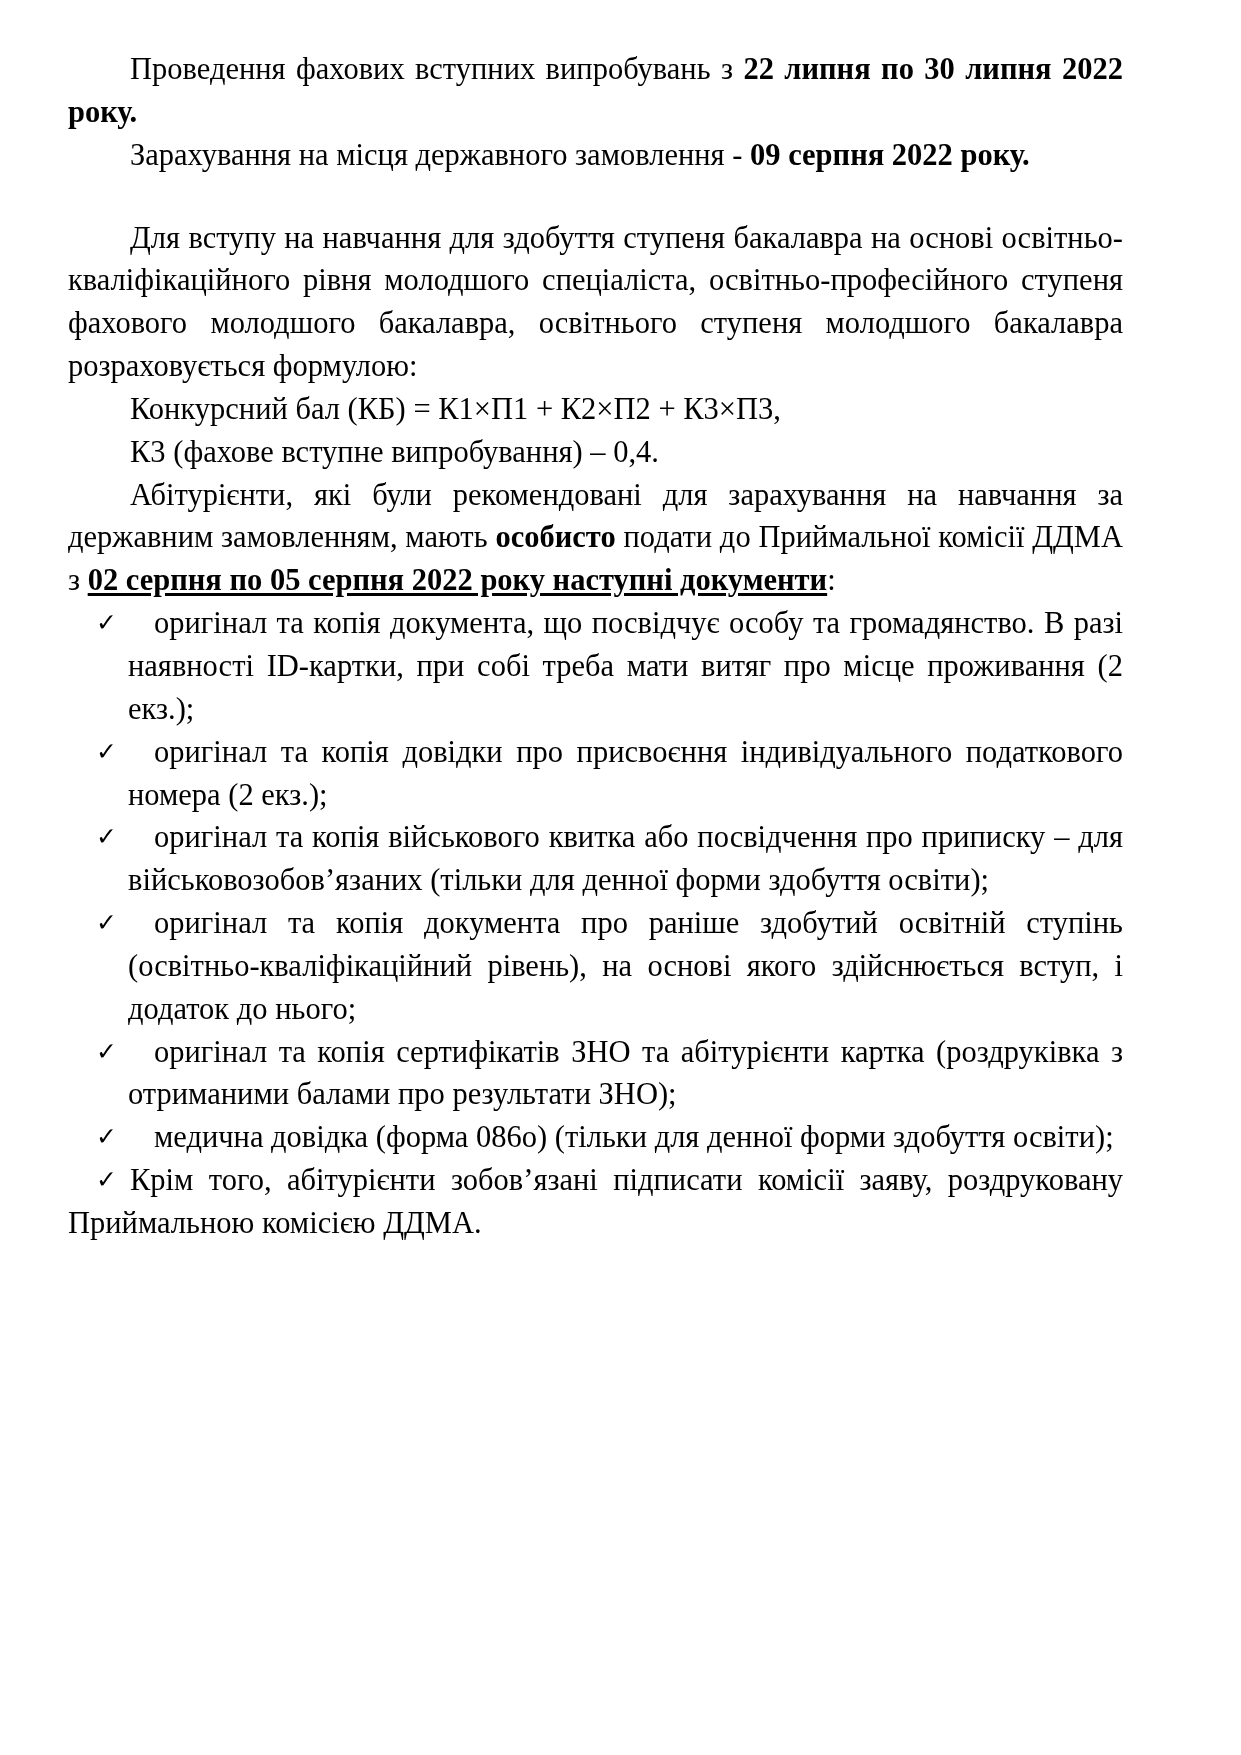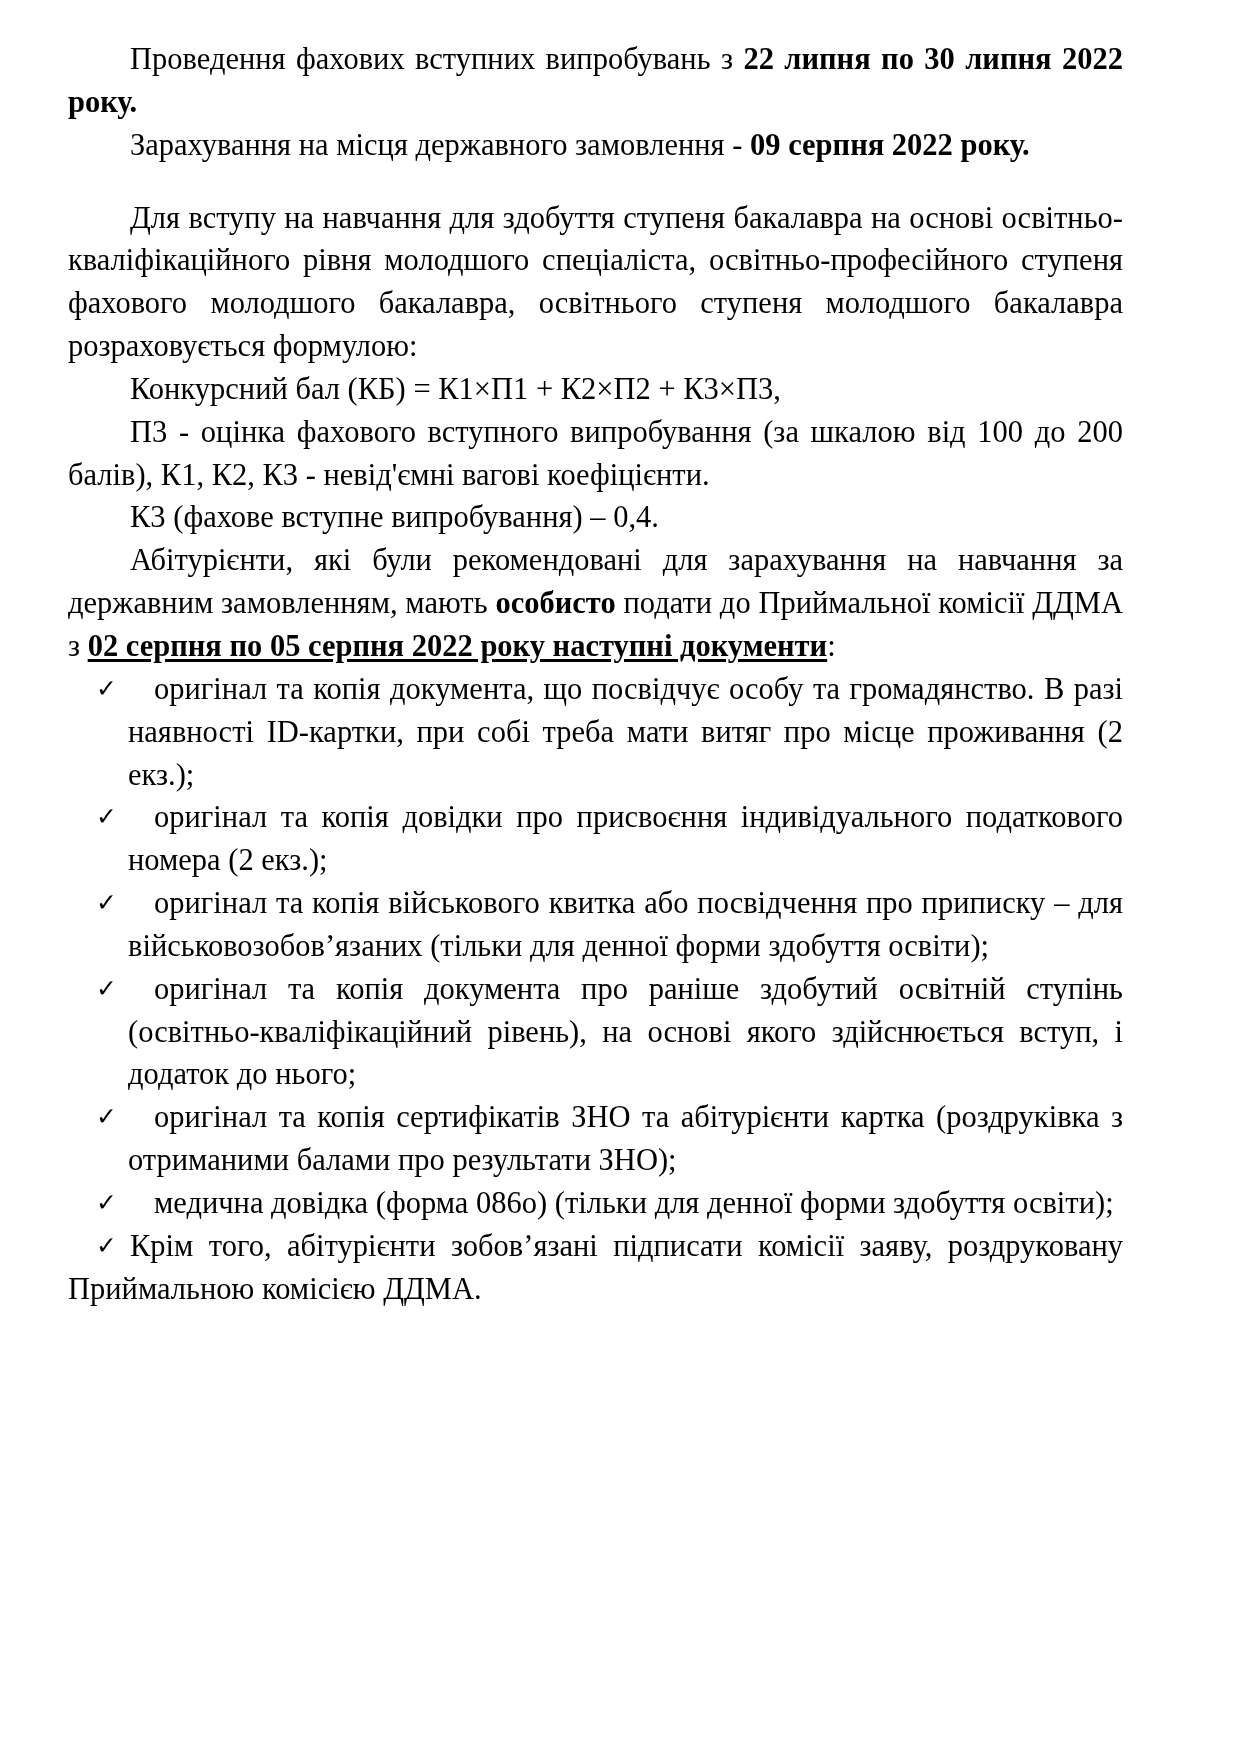--- a/index.html
+++ b/index.html
@@ -12,35 +12,35 @@
     width: 1241px;
     height: 1755px;
     font-family: "Liberation Serif", "DejaVu Serif", serif;
     color: #000000;
     overflow: hidden;
   }
   .page {
     box-sizing: border-box;
     width: 1241px;
     height: 1755px;
-    padding: 38px 118px 0 68px;
+    padding: 48px 118px 0 68px;
     background: #ffffff;
   }
   .doc-body {
     font-size: 30.5px;
     line-height: 1.405;
   }
   p.para {
     margin: 0;
     text-align: justify;
     text-indent: 62px;
     text-justify: inter-word;
   }
   p.gap-before {
-    margin-top: 30px;
+    margin-top: 40px;
   }
   b.strong {
     font-weight: bold;
   }
   u.ul {
     text-underline-offset: 3px;
   }
   ul.check-list {
     list-style: none;
     margin: 0;
@@ -67,21 +67,20 @@
 <body>
 
 <div class="page">
   <div class="doc-body">
 
     <div id="blocks-host">
         <p class="para"><span>Проведення фахових вступних випробувань з </span><b class="strong">22 липня по 30 липня 2022 року.</b></p>
         <p class="para"><span>Зарахування на місця державного замовлення - </span><b class="strong">09 серпня 2022 року.</b></p>
         <p class="para gap-before"><span>Для вступу на навчання для здобуття ступеня бакалавра на основі освітньо-кваліфікаційного рівня молодшого спеціаліста, освітньо-професійного ступеня фахового молодшого бакалавра, освітнього ступеня молодшого бакалавра розраховується формулою:</span></p>
         <p class="para"><span>Конкурсний бал (КБ) = К1×П1 + К2×П2 + К3×П3,</span></p>
-        <p class="para"><span>П3 - оцінка фахового вступного випробування (за шкалою від 100 до 200 балів), К1, К2, К3 - невід'ємні вагові коефіцієнти.</span></p>
         <p class="para"><span>К3 (фахове вступне випробування) – 0,4.</span></p>
         <p class="para"><span>Абітурієнти, які були рекомендовані для зарахування на навчання за державним замовленням, мають </span><b class="strong">особисто</b><span> подати до Приймальної комісії ДДМА з </span><b class="strong"><u class="ul">02 серпня по 05 серпня 2022 року наступні документи</u></b><span>:</span></p>
       </div>
 
     <ul class="check-list" id="checklist-host">
         <li><span class="tick">✓</span><span>оригінал та копія документа, що посвідчує особу та громадянство. В разі наявності ID-картки, при собі треба мати витяг про місце проживання (2 екз.);</span></li>
         <li><span class="tick">✓</span><span>оригінал та копія довідки про присвоєння індивідуального податкового номера (2 екз.);</span></li>
         <li><span class="tick">✓</span><span>оригінал та копія військового квитка або посвідчення про приписку – для військовозобов’язаних (тільки для денної форми здобуття освіти);</span></li>
         <li><span class="tick">✓</span><span>оригінал та копія документа про раніше здобутий освітній ступінь (освітньо-кваліфікаційний рівень), на основі якого здійснюється вступ, і додаток до нього;</span></li>
         <li><span class="tick">✓</span><span>оригінал та копія сертифікатів ЗНО та абітурієнти картка (роздруківка з отриманими балами про результати ЗНО);</span></li>

